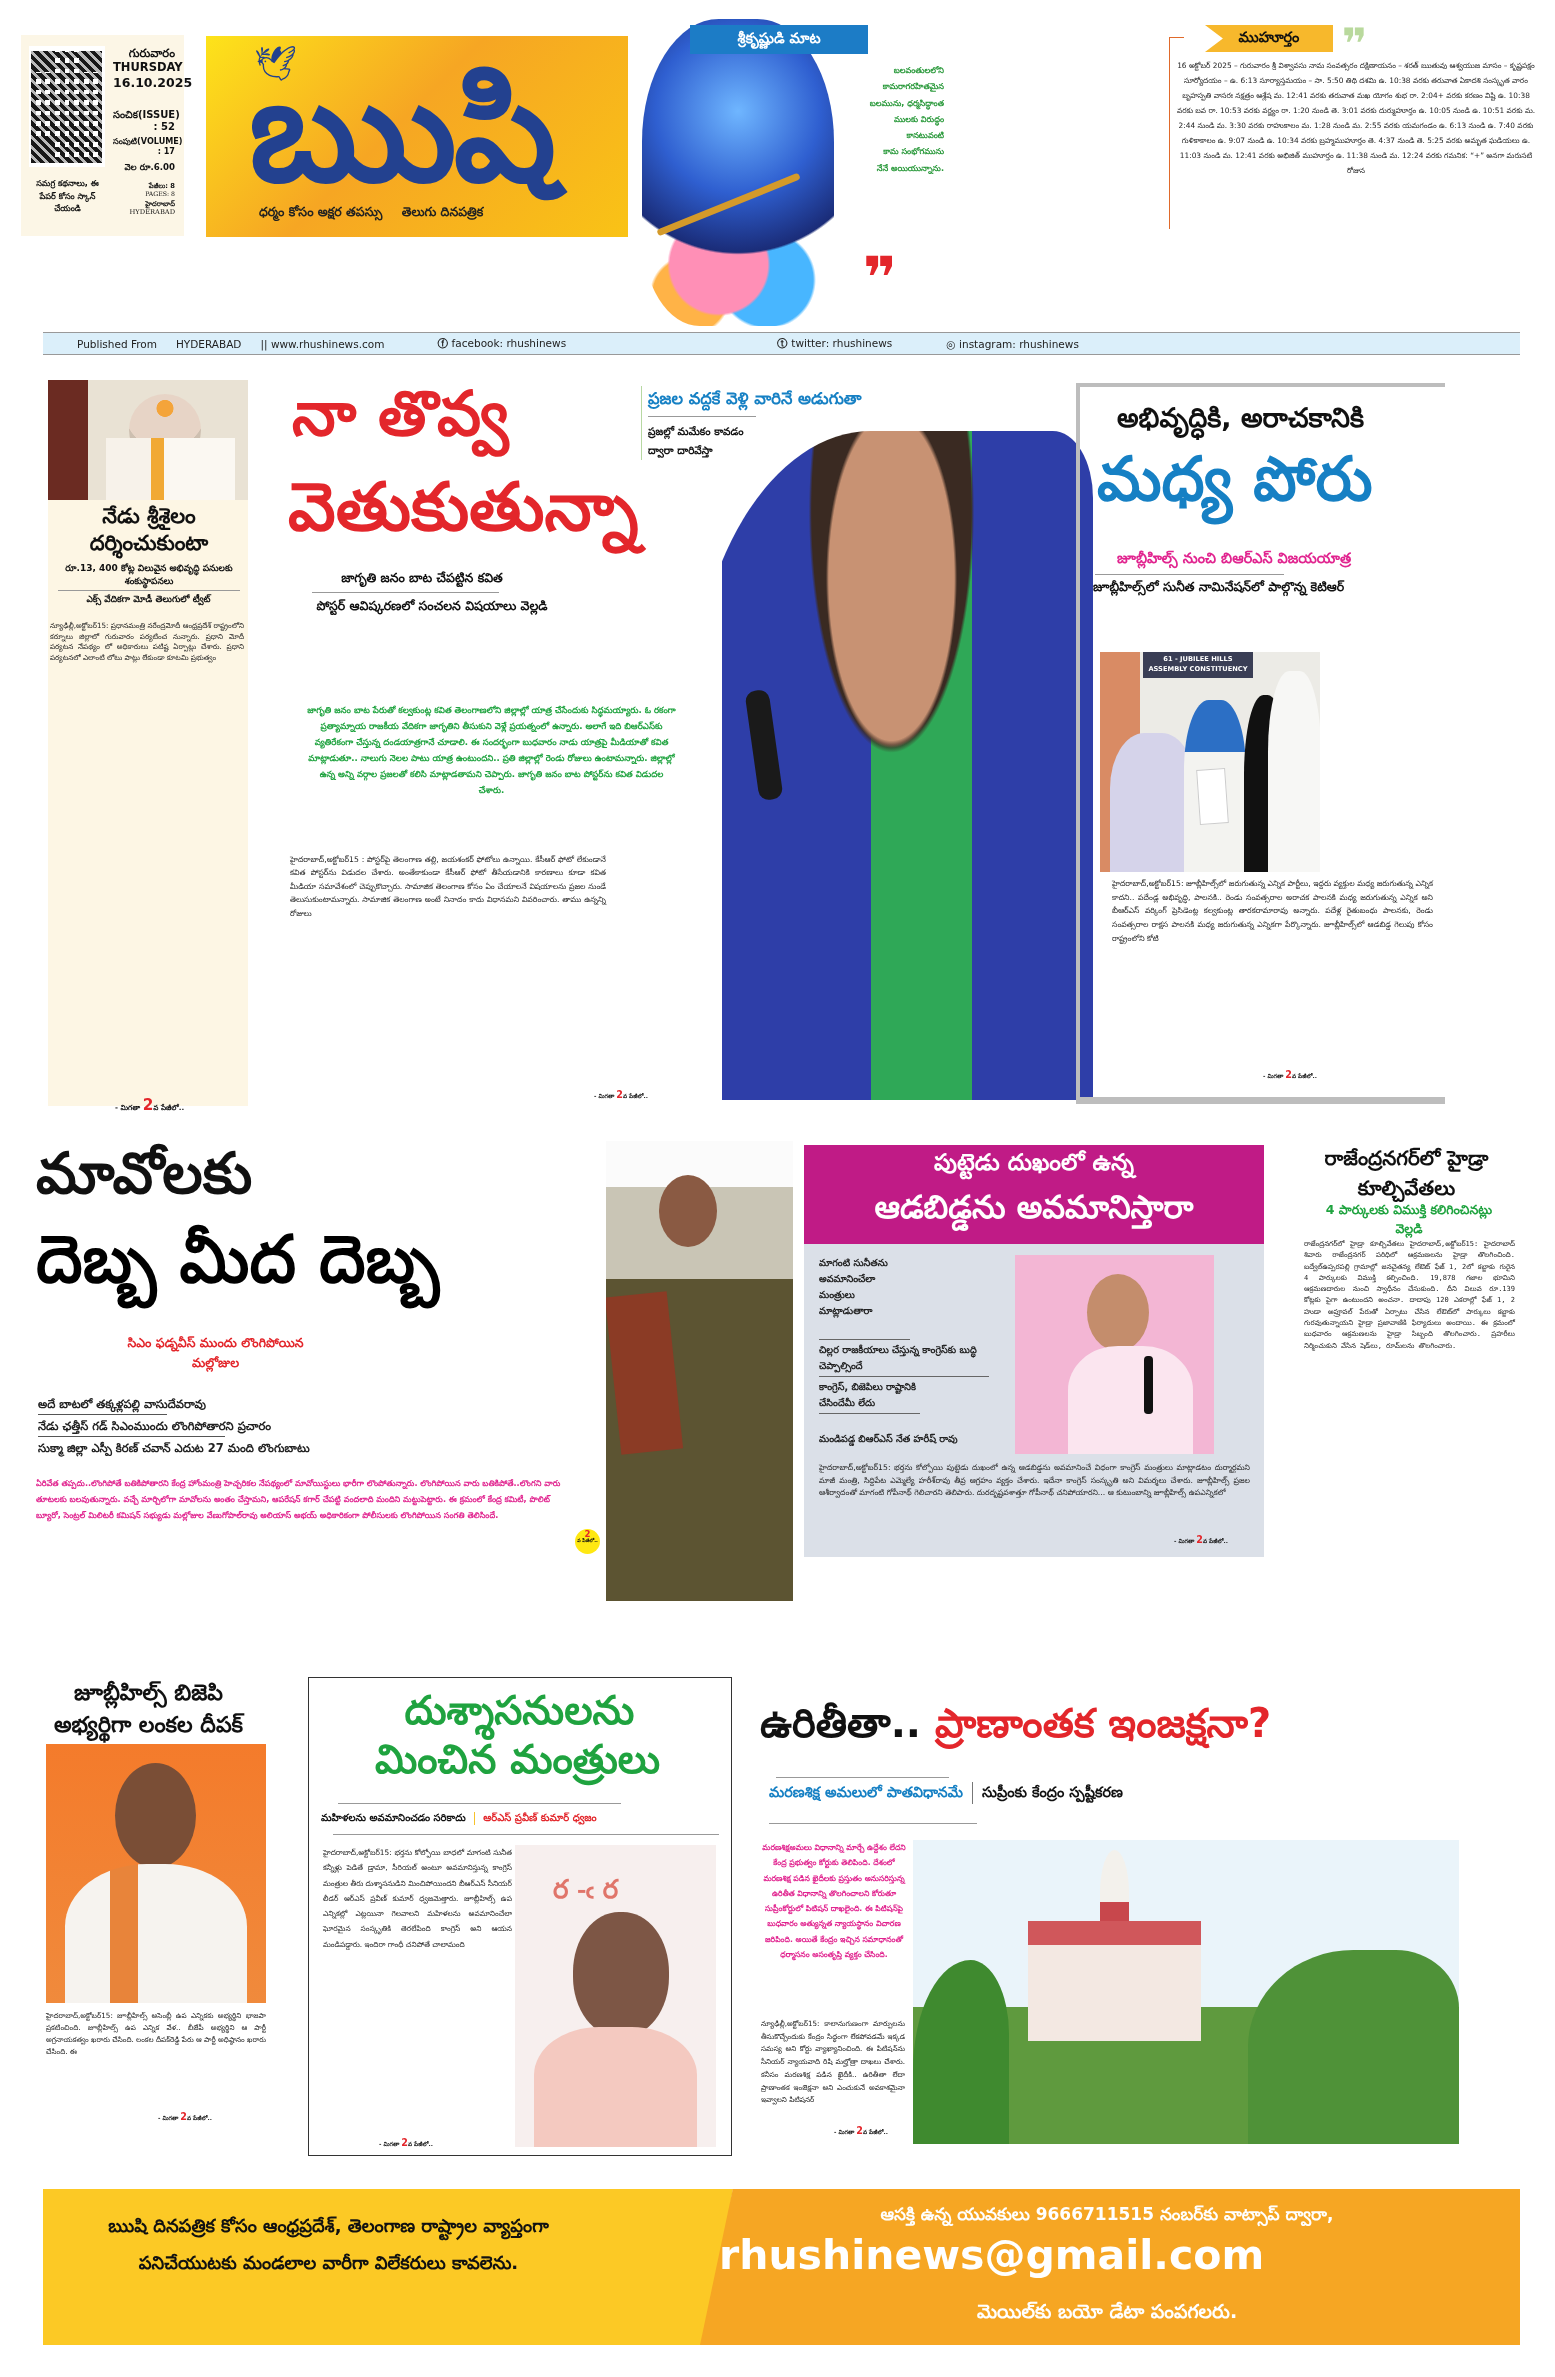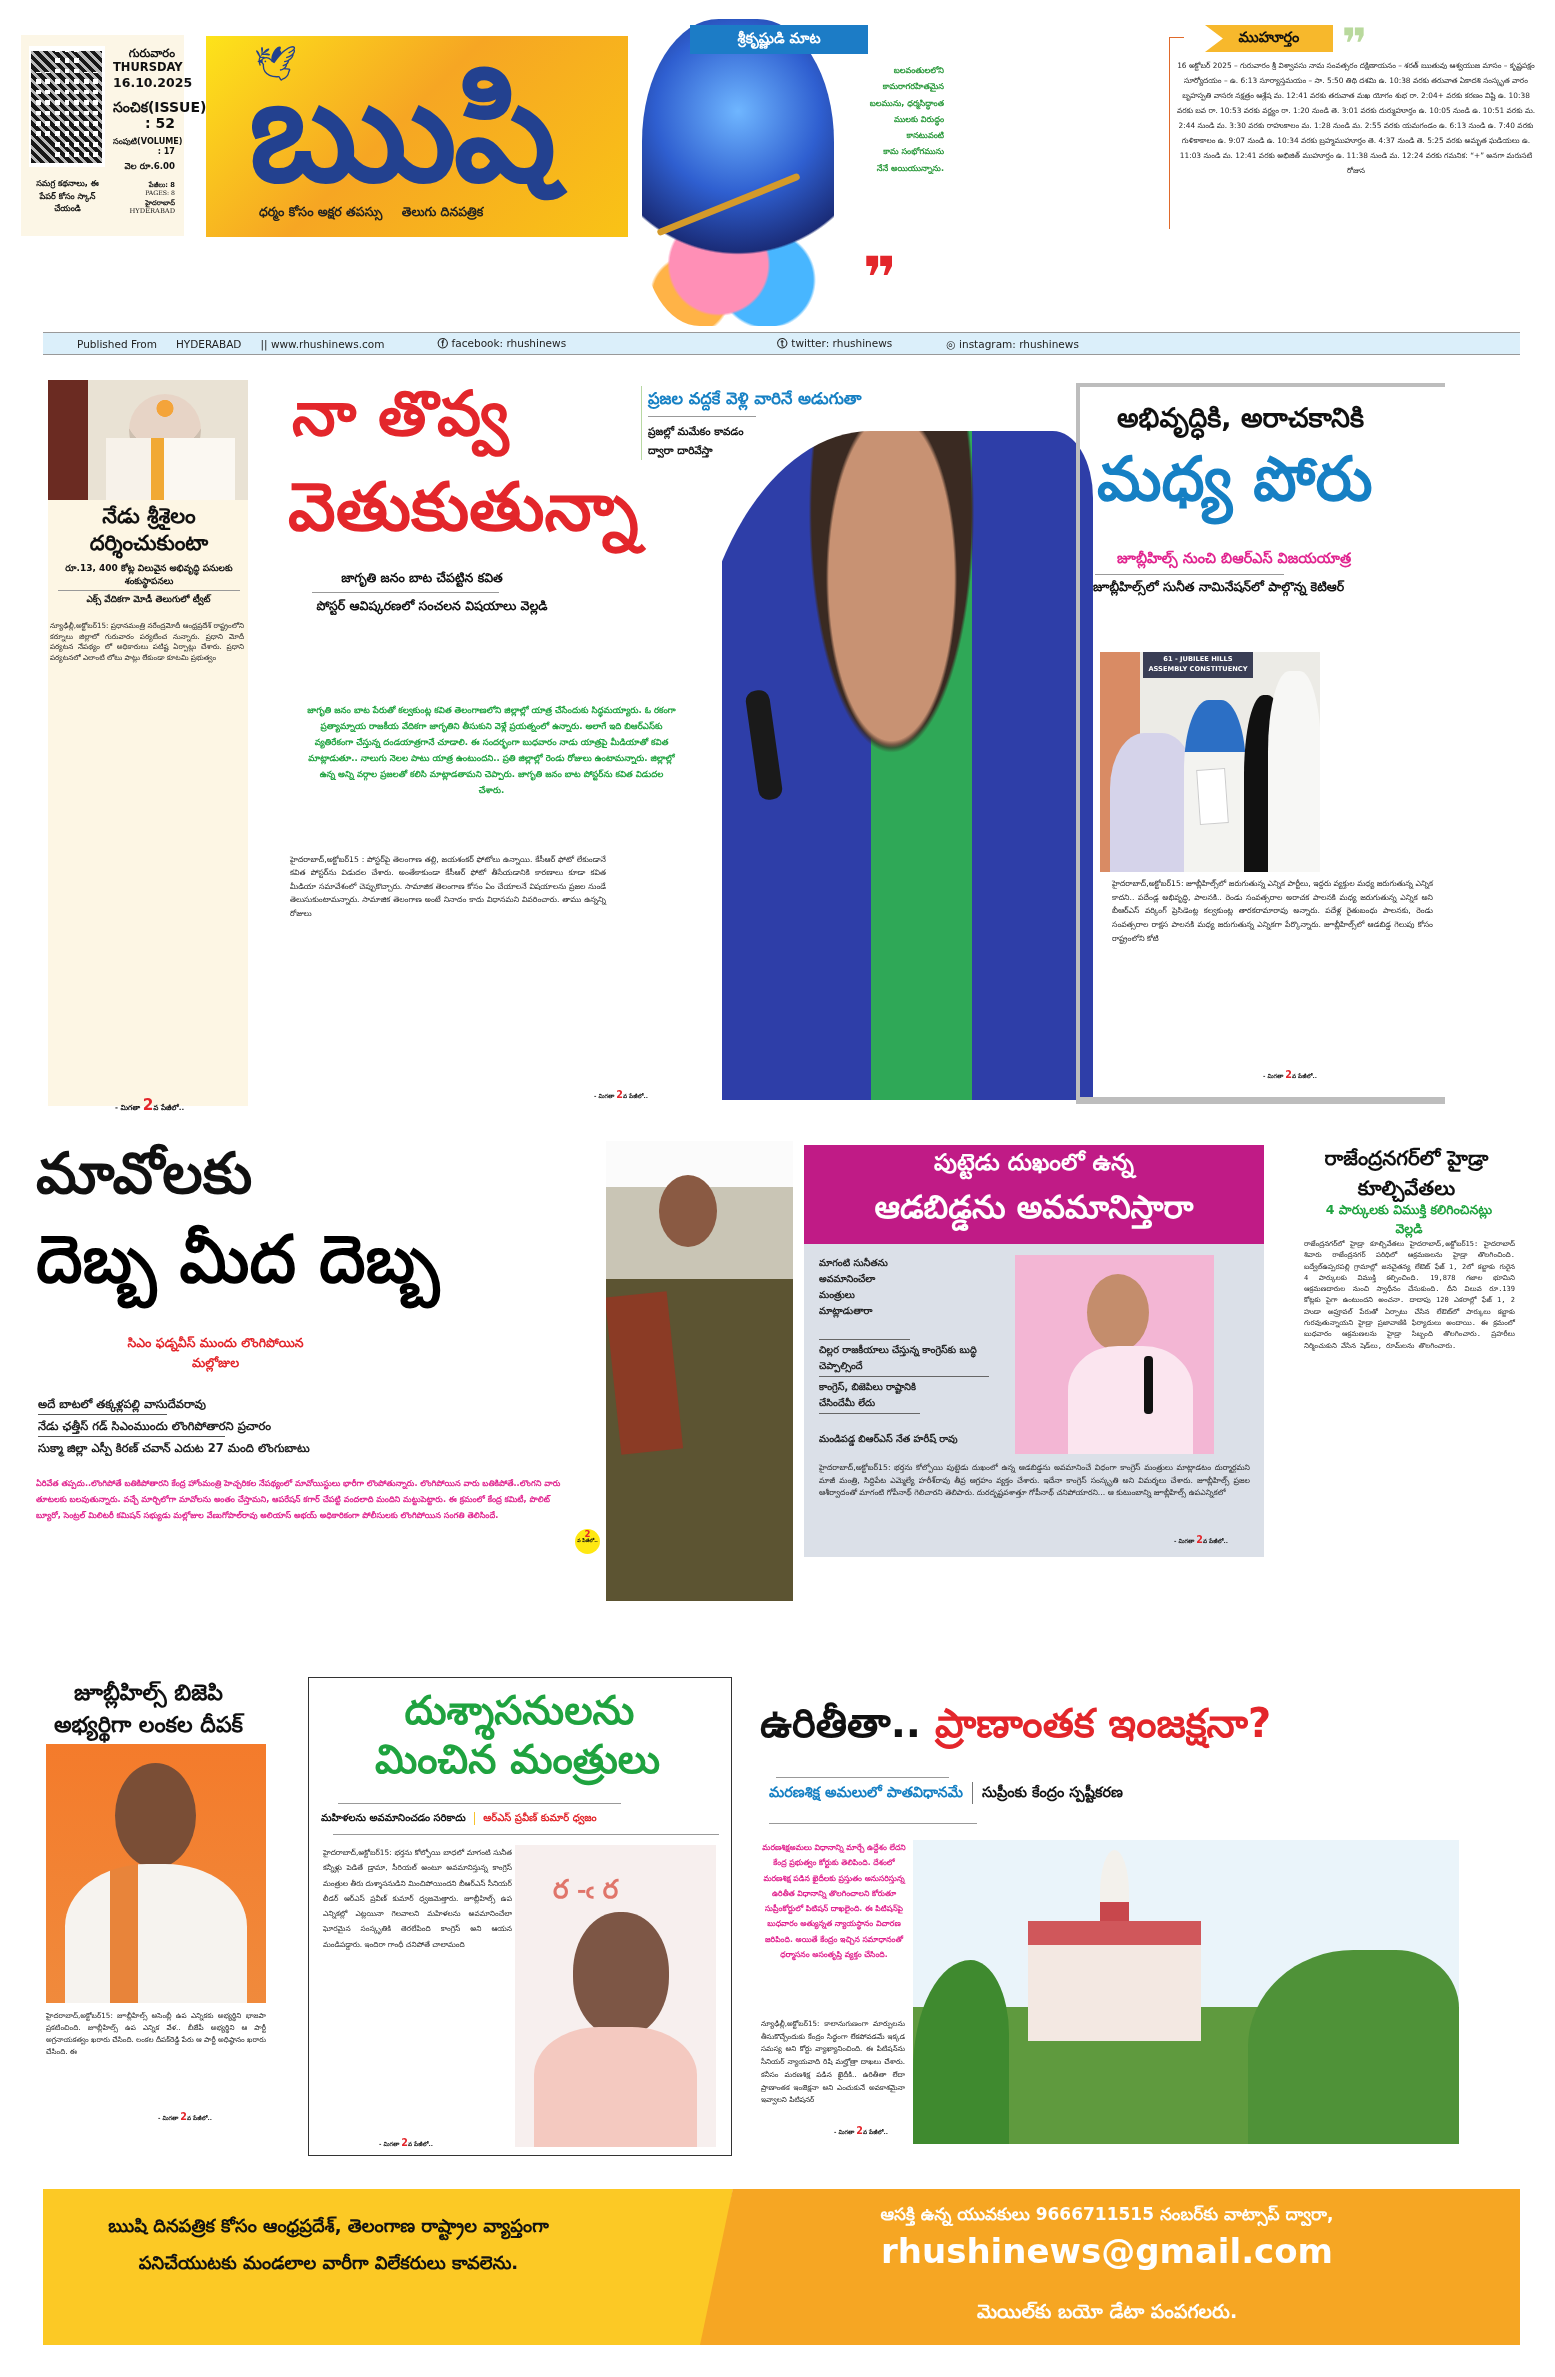--- a/index.html
+++ b/index.html
@@ -62,21 +62,21 @@
 
 <div class="abs qrbox"></div>
 <div class="abs qr">
     <div class="qrgrid"></div>
   </div>
 <div class="abs scan-text">సమగ్ర కథనాలు, ఈ పేపర్ కోసం స్కాన్ చేయండి</div>
 <div class="abs issue-col">
   <div style="font-size:11.5px">గురువారం</div>
   <div style="font-size:11.5px">THURSDAY</div>
   <div style="font-size:12.5px">16.10.2025</div>
-  <div style="font-size:14px;margin-top:9px">సంచిక(ISSUE) : 52</div>
+  <div style="font-size:10px;margin-top:19px">సంచిక(ISSUE) : 52</div>
   <div style="font-size:8.1px;margin-top:4.8px">సంపుటి(VOLUME) : 17</div>
   <div style="font-size:8.6px;margin-top:4.8px">వెల రూ.6.00</div>
   <div style="font-size:6.7px;margin-top:9.6px">పేజీలు: 8</div>
   <div class="serif" style="font-size:6.2px;font-weight:normal">PAGES: 8</div>
   <div style="font-size:6.7px;margin-top:2.9px">హైదరాబాద్</div>
   <div class="serif" style="font-size:6.7px;font-weight:normal">HYDERABAD</div>
 </div>
 
 <div class="abs logo-bg"></div>
 <div class="abs dove">🕊</div>
@@ -246,15 +246,15 @@
   <div style="position:absolute;left:187px;top:9.6px;width:29px;height:86px;background:linear-gradient(#f3f1ec 60%,#c8474c 60%);border-radius:50% 50% 0 0"></div>
   <div style="position:absolute;left:115px;top:81px;width:173px;height:120px;background:linear-gradient(#d0575b 0 20%,#f3e8e2 20% 100%)"></div>
   <div style="position:absolute;left:0;top:120px;width:96px;height:185px;background:#3f8a2f;border-radius:60% 40% 0 0"></div>
   <div style="position:absolute;left:335px;top:110px;width:211px;height:194px;background:#4f9238;border-radius:50% 30% 0 0"></div>
 </div>
 
 <div class="abs" style="left:43px;top:2189px;width:690px;height:156px;background:#fcc925;clip-path:polygon(0 0,100% 0,96% 100%,0 100%)"></div>
 <div class="abs" style="left:700px;top:2189px;width:820px;height:156px;background:#f6a623;clip-path:polygon(4% 0,100% 0,100% 100%,0 100%)"></div>
 <div class="abs h-black" style="left:77px;top:2207px;width:503px;font-size:18px;line-height:37px;text-align:center">ఋషి దినపత్రిక కోసం ఆంధ్రప్రదేశ్, తెలంగాణ రాష్ట్రాల వ్యాప్తంగా పనిచేయుటకు మండలాల వారీగా విలేకరులు కావలెను.</div>
 <div class="abs" style="left:719px;top:2204px;width:776px;text-align:center;color:#fff;font-size:17px;font-weight:bold">ఆసక్తి ఉన్న యువకులు 9666711515 నంబర్‌కు వాట్సాప్ ద్వారా,</div>
-<div class="abs" style="left:719px;top:2233px;width:776px;text-align:center;color:#fff;font-size:34px;font-weight:bold;line-height:1.1">rhushinews@gmail.com</div>
+<div class="abs" style="left:719px;top:2233px;width:776px;text-align:left;color:#fff;font-size:41px;font-weight:bold;line-height:1.1">rhushinews@gmail.com</div>
 <div class="abs" style="left:719px;top:2300px;width:776px;text-align:center;color:#fff;font-size:19px;font-weight:bold">మెయిల్‌కు బయో డేటా పంపగలరు.</div>
 
 
 </body></html>

